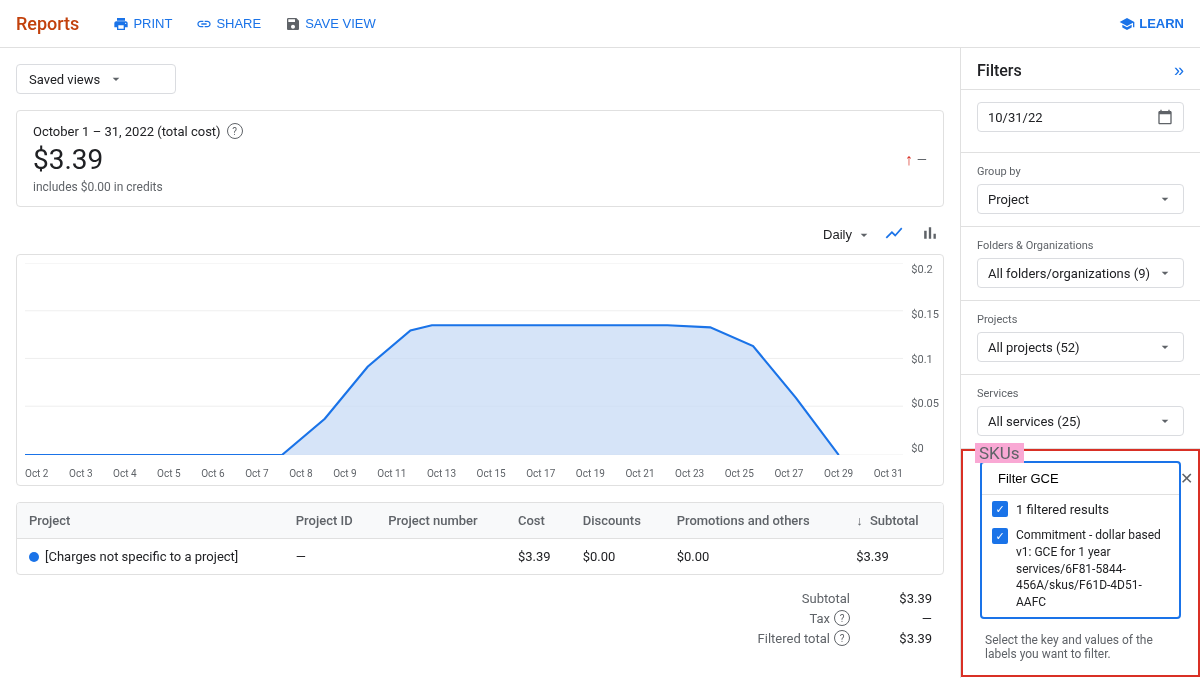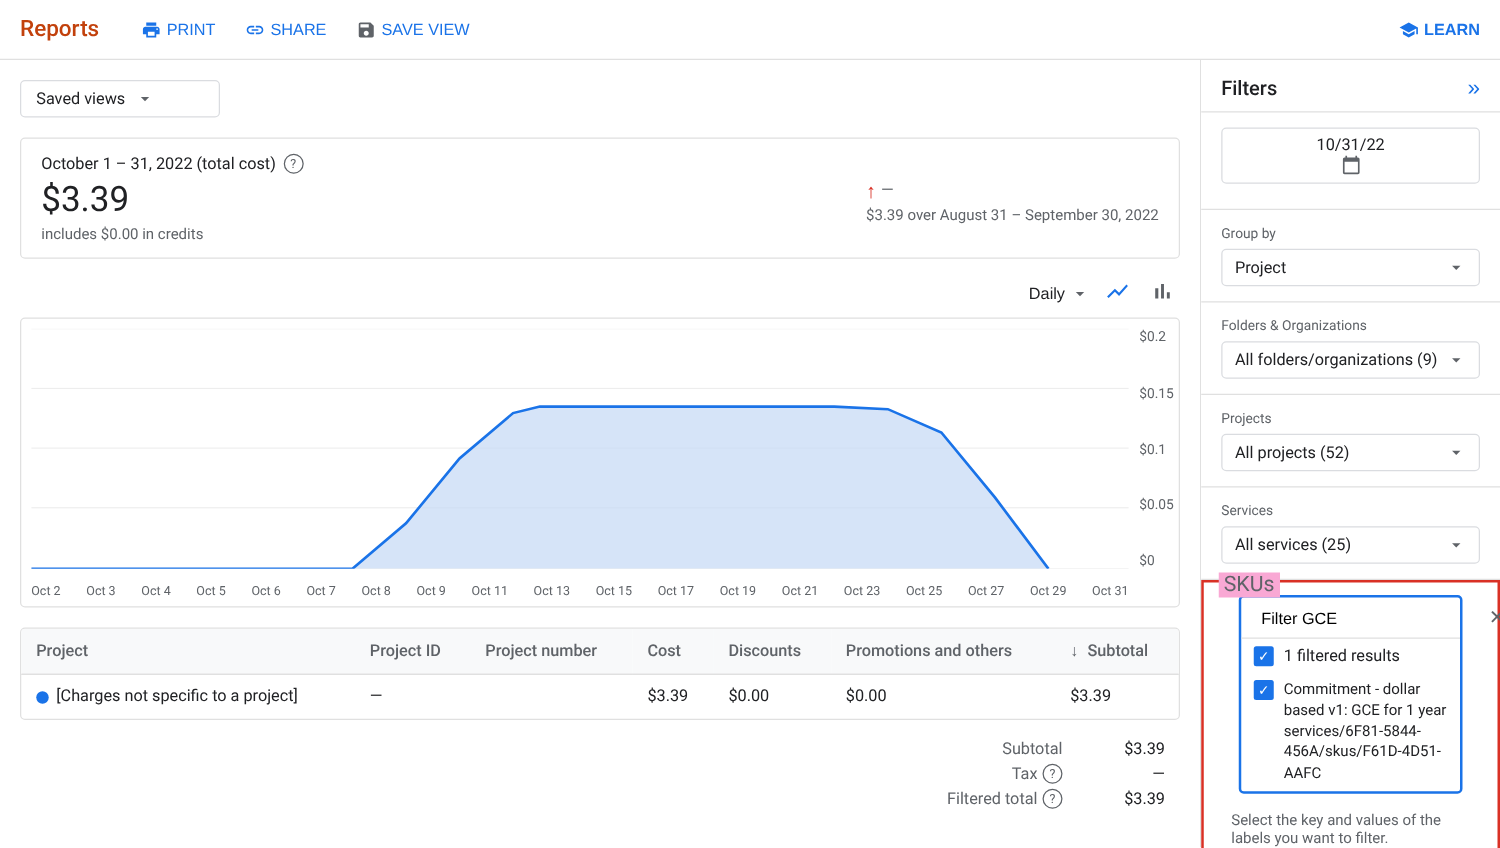--- a/index.html
+++ b/index.html
@@ -57,24 +57,24 @@
     .totals-label { color: #5f6368; display: flex; align-items: center; gap: 4px; }
     .totals-value { color: #202124; min-width: 50px; text-align: right; }
 
     
     .sidebar-header { display: flex; align-items: center; justify-content: space-between; padding: 12px 16px 8px; border-bottom: 1px solid #e0e0e0; }
     .sidebar-title { font-size: 16px; font-weight: 500; }
     .sidebar-expand-btn { border: none; background: none; cursor: pointer; color: #1a73e8; font-size: 18px; }
     .filter-section { padding: 12px 16px; border-bottom: 1px solid #e0e0e0; }
     .filter-label { font-size: 11px; color: #5f6368; margin-bottom: 6px; }
     .filter-select { display: flex; align-items: center; justify-content: space-between; border: 1px solid #dadce0; border-radius: 4px; padding: 6px 10px; cursor: pointer; font-size: 13px; color: #202124; background: #fff; width: 100%; }
-    .date-input { display: flex; align-items: center; justify-content: space-between; border: 1px solid #dadce0; border-radius: 4px; padding: 6px 10px; cursor: pointer; font-size: 13px; color: #202124; background: #fff; width: 100%; margin-bottom: 8px; flex-direction: column; }
-    
-    
-    .filter-dropdown { border: 2px solid #1a73e8; border-radius: 4px; background: #fff; padding: 0; margin: 0 16px 8px; }
+    .date-input { display: flex; align-items: center; justify-content: space-between; border: 1px solid #dadce0; border-radius: 4px; padding: 6px 10px; cursor: pointer; font-size: 13px; color: #202124; background: #fff; width: 100%; margin-bottom: 8px; }
+    
+    
+    .filter-dropdown { border: 2px solid #1a73e8; border-radius: 4px; background: #fff; padding: 0; margin: 0 5px 8px; }
     .filter-dropdown-header { display: flex; align-items: center; padding: 6px 10px; border-bottom: 1px solid #e0e0e0; gap: 6px; }
     .filter-input { flex: 1; border: none; outline: none; font-size: 13px; background: transparent; }
     .filter-clear { border: none; background: none; cursor: pointer; color: #5f6368; font-size: 16px; }
     .filter-result { display: flex; align-items: center; gap: 8px; padding: 6px 10px; }
     .checkbox-blue { width: 16px; height: 16px; background: #1a73e8; border-radius: 2px; display: flex; align-items: center; justify-content: center; flex-shrink: 0; }
     .checkbox-blue::after { content: '✓'; color: #fff; font-size: 11px; }
     .filter-result-text { font-size: 13px; color: #202124; }
     .filter-item { display: flex; align-items: flex-start; gap: 8px; padding: 4px 10px 6px; }
     .filter-item-text { font-size: 12px; color: #202124; line-height: 1.4; }
     .credits-header { display: flex; align-items: center; justify-content: space-between; margin-bottom: 6px; }
@@ -145,21 +145,20 @@
           <span class="info-icon">?</span>
         </div>
         <div class="cost-amount">$3.39</div>
         <div class="cost-credits">includes $0.00 in credits</div>
       </div>
       <div class="cost-right" style="margin-left: 120px;">
         <div class="cost-delta">
           <span style="color:#d93025; font-size:16px;">↑</span>
           <span style="color:#5f6368;">—</span>
         </div>
-        <div class="cost-compare">$3.39 over August 31 – September 30, 2022</div>
       </div>
     </div>
 
     <div class="chart-controls">
       <button class="chart-period-select">
         <span>Daily</span>
         <svg width="16" height="16" viewBox="0 0 24 24" fill="#5f6368">
             <path d="M7 10l5 5 5-5z"></path>
           </svg>
       </button>

